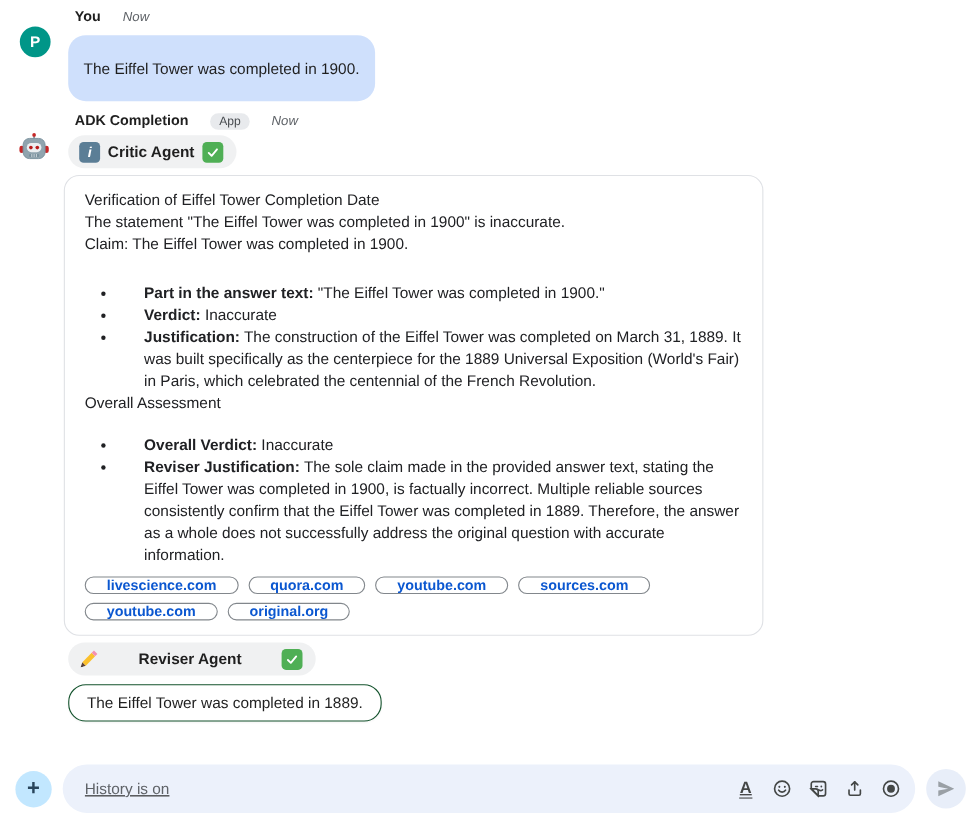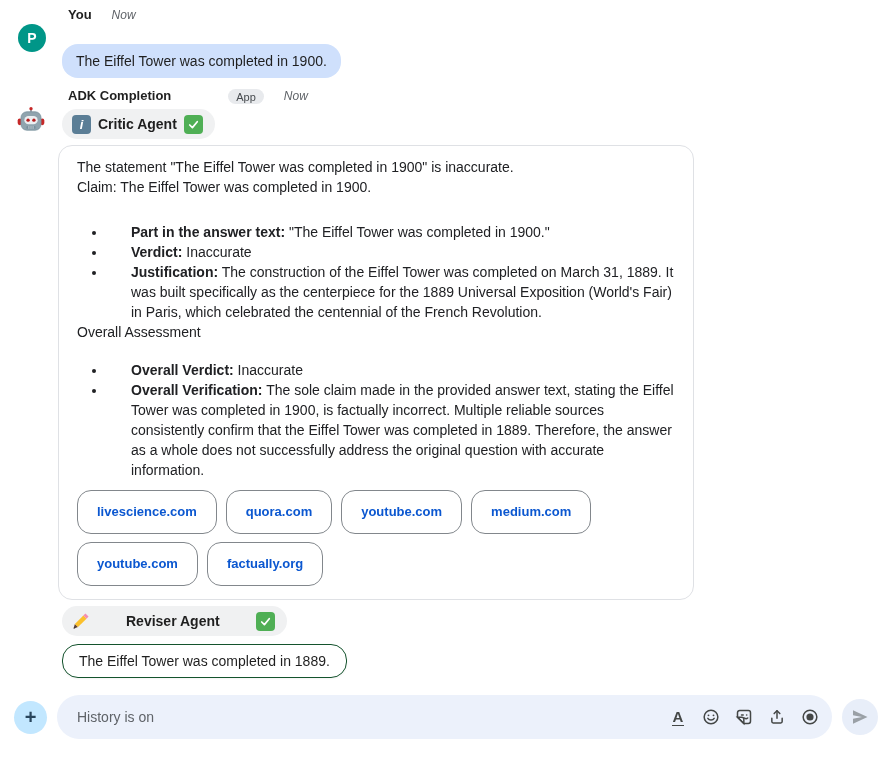--- a/index.html
+++ b/index.html
@@ -15,24 +15,24 @@
 
   .avatar { position:absolute; left:18px; width:28px; height:28px; border-radius:50%;
             display:flex; align-items:center; justify-content:center; cursor:pointer; }
   .avatar-user { background:var(--avatar-teal,#009688); color:#fff; font-size:14px; font-weight:bold; top:17px; }
   .avatar-robot { top:18px; background:transparent; width:30px; height:30px; left:16px; }
 
   .sender-row { display:flex; align-items:baseline; gap:20px; padding-left:6px; height:17px; }
   .sender { font-size:13px; font-weight:bold; color:var(--text-primary,#1f1f1f); }
   .time { font-size:12px; color:var(--text-secondary,#5f6368);font-style:italic; }
   .app-badge { font-size:11px; color:#474b4f; background:var(--badge-bg,#e8eaed);
-               border-radius:8px; padding:1.5px 8px; align-self:center;margin-left:37px; }
-
-  .bubble-user { display:inline-block; margin-top:20px; background:var(--user-bubble,#cfe0fc);
-                 border-radius:16px; padding:7px 14px; font-size:14px; line-height:20px; }
+               border-radius:8px; padding:1.5px 8px; align-self:center; }
+
+  .bubble-user { display:inline-block; margin-top:8px; background:var(--user-bubble,#cfe0fc);
+                 border-radius:16px; padding:20px 14px; font-size:14px; line-height:20px; }
 
   .agent-chip { display:inline-flex; align-items:center; gap:7px; margin-top:4px;
                 background:var(--chip-bg,#f0f1f2); border-radius:15px; height:30px;
                 padding:0 12px 0 10px; font-size:14px; font-weight:bold; }
   .agent-chip + .card { margin-top:6px; }
 
   .sq-icon { width:19px; height:19px; border-radius:4px; display:flex; align-items:center;
              justify-content:center; flex:0 0 auto; }
   .info-sq { background:var(--info-blue,#5b7e96); color:#fff; font-size:13px; font-weight:bold;
              font-style:italic; }
@@ -42,37 +42,37 @@
           border-radius:14px; padding:11px 18px 13px 18px; margin-left:-4px;
           font-size:14px; line-height:20px; color:#202124; }
   .card p { margin:0; }
   .card ul { margin:25px 0 0 0; padding-left:30px; }
   .card ul.tight { margin-top:18px; }
   .card li { line-height:20px;padding-left:24px; }
   .card li b { font-weight:bold; }
   .overall-heading { margin-top:22px; }
 
   .sources { display:flex; flex-wrap:wrap; gap:8px 9px; margin-top:10px; }
-  .source-chip { height:44px; display:inline-flex; align-items:center; padding:0 19px;
+  .source-chip { height:16px; display:inline-flex; align-items:center; padding:0 19px;
                  border:1px solid var(--source-chip-border,#82878c); border-radius:14px;
                  color:var(--link-blue,#0b57d0); font-size:13px; font-weight:bold;
                  cursor:pointer; background:#fff; }
 
   .reviser-chip { margin-top:6px;gap:36px; }
   .bubble-reviser { display:inline-block; margin-top:8px; background:#fff;
                     border:1px solid #14532d; box-shadow:0 1px 2px rgba(0,0,0,0.05);
                     border-radius:16px; padding:6px 16px; font-size:14px; line-height:20px; }
 
   .composer { display:flex; align-items:center; padding:0 13px 20px 14px; gap:10px; }
   .plus-btn { width:33px; height:33px; border-radius:50%; background:var(--plus-bg,#c2e7ff);
               border:none; display:flex; align-items:center; justify-content:center;
               font-size:20px; font-weight:bold; color:var(--plus-icon,#28455c); cursor:pointer;
               font-family:"Liberation Sans",sans-serif; flex:0 0 auto; }
   .pill { flex:1; height:44px; background:var(--composer-bg,#ecf1fb); border-radius:22px;
-          display:flex; align-items:center; padding:0 10px 0 20px; }
+          display:flex; align-items:center; padding:0 10px 0 20px;text-decoration:underline; }
   .pill input { flex:1; border:none; outline:none; background:transparent; font-size:14px;
                 font-family:"Liberation Sans",sans-serif; color:#1f1f1f; min-width:60px; }
   .pill input::placeholder { color:var(--text-secondary,#5f6368); opacity:1; }
   .icon-btn { width:24px; height:24px; border:none; background:transparent; cursor:pointer;
               display:flex; align-items:center; justify-content:center; margin-left:9px;
               color:var(--icon-gray,#444746); flex:0 0 auto; }
   .fmt-a { font-size:15px; font-weight:bold; line-height:1; border-bottom:1.7px solid currentColor;
            padding:0 1px 1px 1px; font-family:"Liberation Sans",sans-serif; }
   .send-btn { width:36px; height:36px; border-radius:50%; background:var(--send-bg,#e8eef9);
               border:none; display:flex; align-items:center; justify-content:center;
@@ -126,20 +126,21 @@
         <span>Critic Agent</span>
         <span class="sq-icon check-sq">
           <svg width="13" height="13" viewBox="0 0 20 20">
             <polyline points="4.2,10.8 8.3,14.8 15.8,5.8" fill="none" stroke="#fff" stroke-width="2.6" stroke-linecap="round" stroke-linejoin="round"></polyline>
           </svg>
         </span>
       </div>
 
       
       <div class="card">
+        <p>Verification of Eiffel Tower Completion Date</p>
         <p>The statement "The Eiffel Tower was completed in 1900" is inaccurate.</p>
         <p>Claim: The Eiffel Tower was completed in 1900.</p>
 
         <ul>
           <li>
             <b>Part in the answer text:</b>
             <span>"The Eiffel Tower was completed in 1900."</span>
           </li>
           <li>
             <b>Verdict:</b>
@@ -152,32 +153,32 @@
         </ul>
 
         <p class="overall-heading">Overall Assessment</p>
 
         <ul class="tight">
           <li>
             <b>Overall Verdict:</b>
             <span>Inaccurate</span>
           </li>
           <li>
-            <b>Overall Verification:</b>
+            <b>Reviser Justification:</b>
             <span>The sole claim made in the provided answer text, stating the Eiffel Tower was completed in 1900, is factually incorrect. Multiple reliable sources consistently confirm that the Eiffel Tower was completed in 1889. Therefore, the answer as a whole does not successfully address the original question with accurate information.</span>
           </li>
         </ul>
 
         <div class="sources">
           <span class="source-chip">livescience.com</span>
           <span class="source-chip">quora.com</span>
           <span class="source-chip">youtube.com</span>
-          <span class="source-chip">medium.com</span>
+          <span class="source-chip">sources.com</span>
           <span class="source-chip">youtube.com</span>
-          <span class="source-chip">factually.org</span>
+          <span class="source-chip">original.org</span>
         </div>
       </div>
 
       
       <div>
         <div class="agent-chip reviser-chip">
           <span>
             <svg width="18" height="18" viewBox="0 0 20 20">
               <polygon points="1.5,18.5 3.2,13.3 6.7,16.8" fill="#5d4037"></polygon>
               <polygon points="3.2,13.3 12.6,3.9 16.1,7.4 6.7,16.8" fill="#fbc02c"></polygon>

